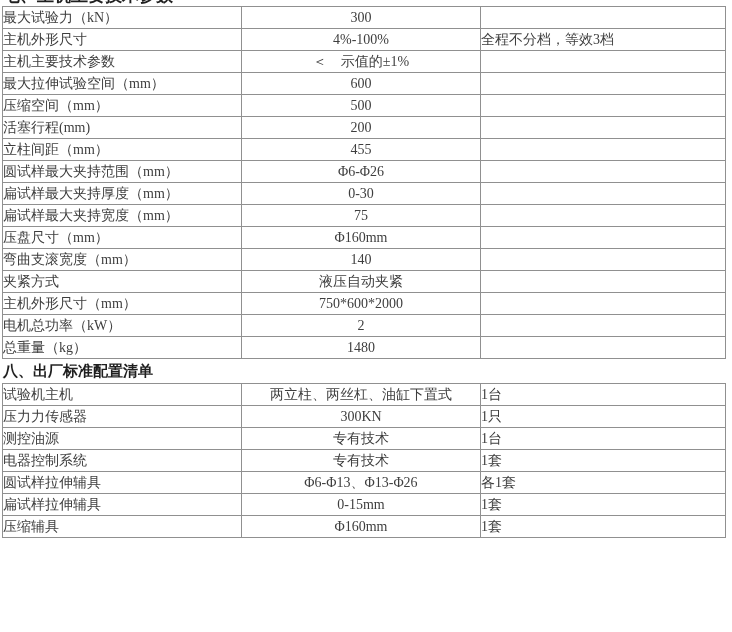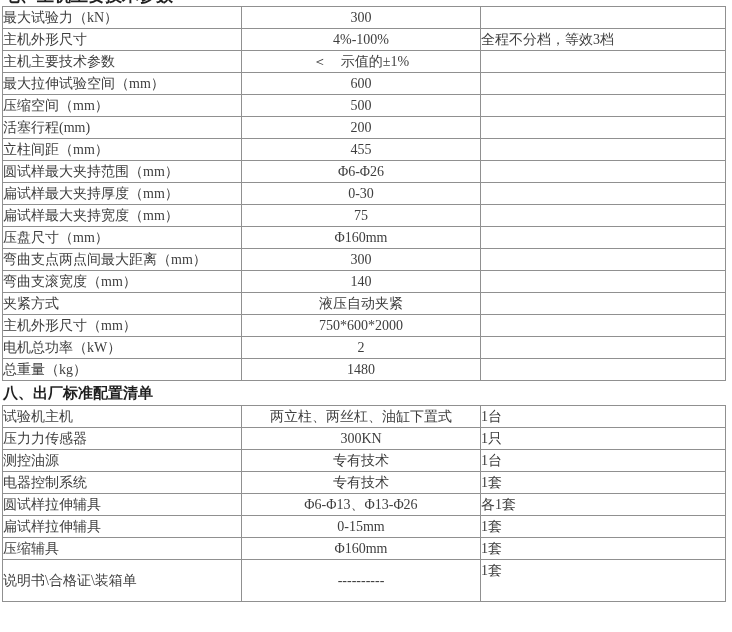--- a/index.html
+++ b/index.html
@@ -143,25 +143,20 @@
         <td class="c-label">扁试样最大夹持宽度（mm）</td>
         <td class="c-value">75</td>
         <td class="c-note"></td>
       </tr>
       <tr>
         <td class="c-label">压盘尺寸（mm）</td>
         <td class="c-value">Φ160mm</td>
         <td class="c-note"></td>
       </tr>
       <tr>
-        <td class="c-label">弯曲支点两点间最大距离（mm）</td>
-        <td class="c-value">300</td>
-        <td class="c-note"></td>
-      </tr>
-      <tr>
         <td class="c-label">弯曲支滚宽度（mm）</td>
         <td class="c-value">140</td>
         <td class="c-note"></td>
       </tr>
       <tr>
         <td class="c-label">夹紧方式</td>
         <td class="c-value">液压自动夹紧</td>
         <td class="c-note"></td>
       </tr>
       <tr>
@@ -219,21 +214,16 @@
       <tr>
         <td class="c-label">扁试样拉伸辅具</td>
         <td class="c-value">0-15mm</td>
         <td class="c-note">1套</td>
       </tr>
       <tr>
         <td class="c-label">压缩辅具</td>
         <td class="c-value">Φ160mm</td>
         <td class="c-note">1套</td>
       </tr>
-      <tr class="tall">
-        <td class="c-label">说明书\合格证\装箱单</td>
-        <td class="c-value">----------</td>
-        <td class="c-note qty-top">1套</td>
-      </tr>
     </tbody>
   </table>
 
 </div>
 
 </body></html>

